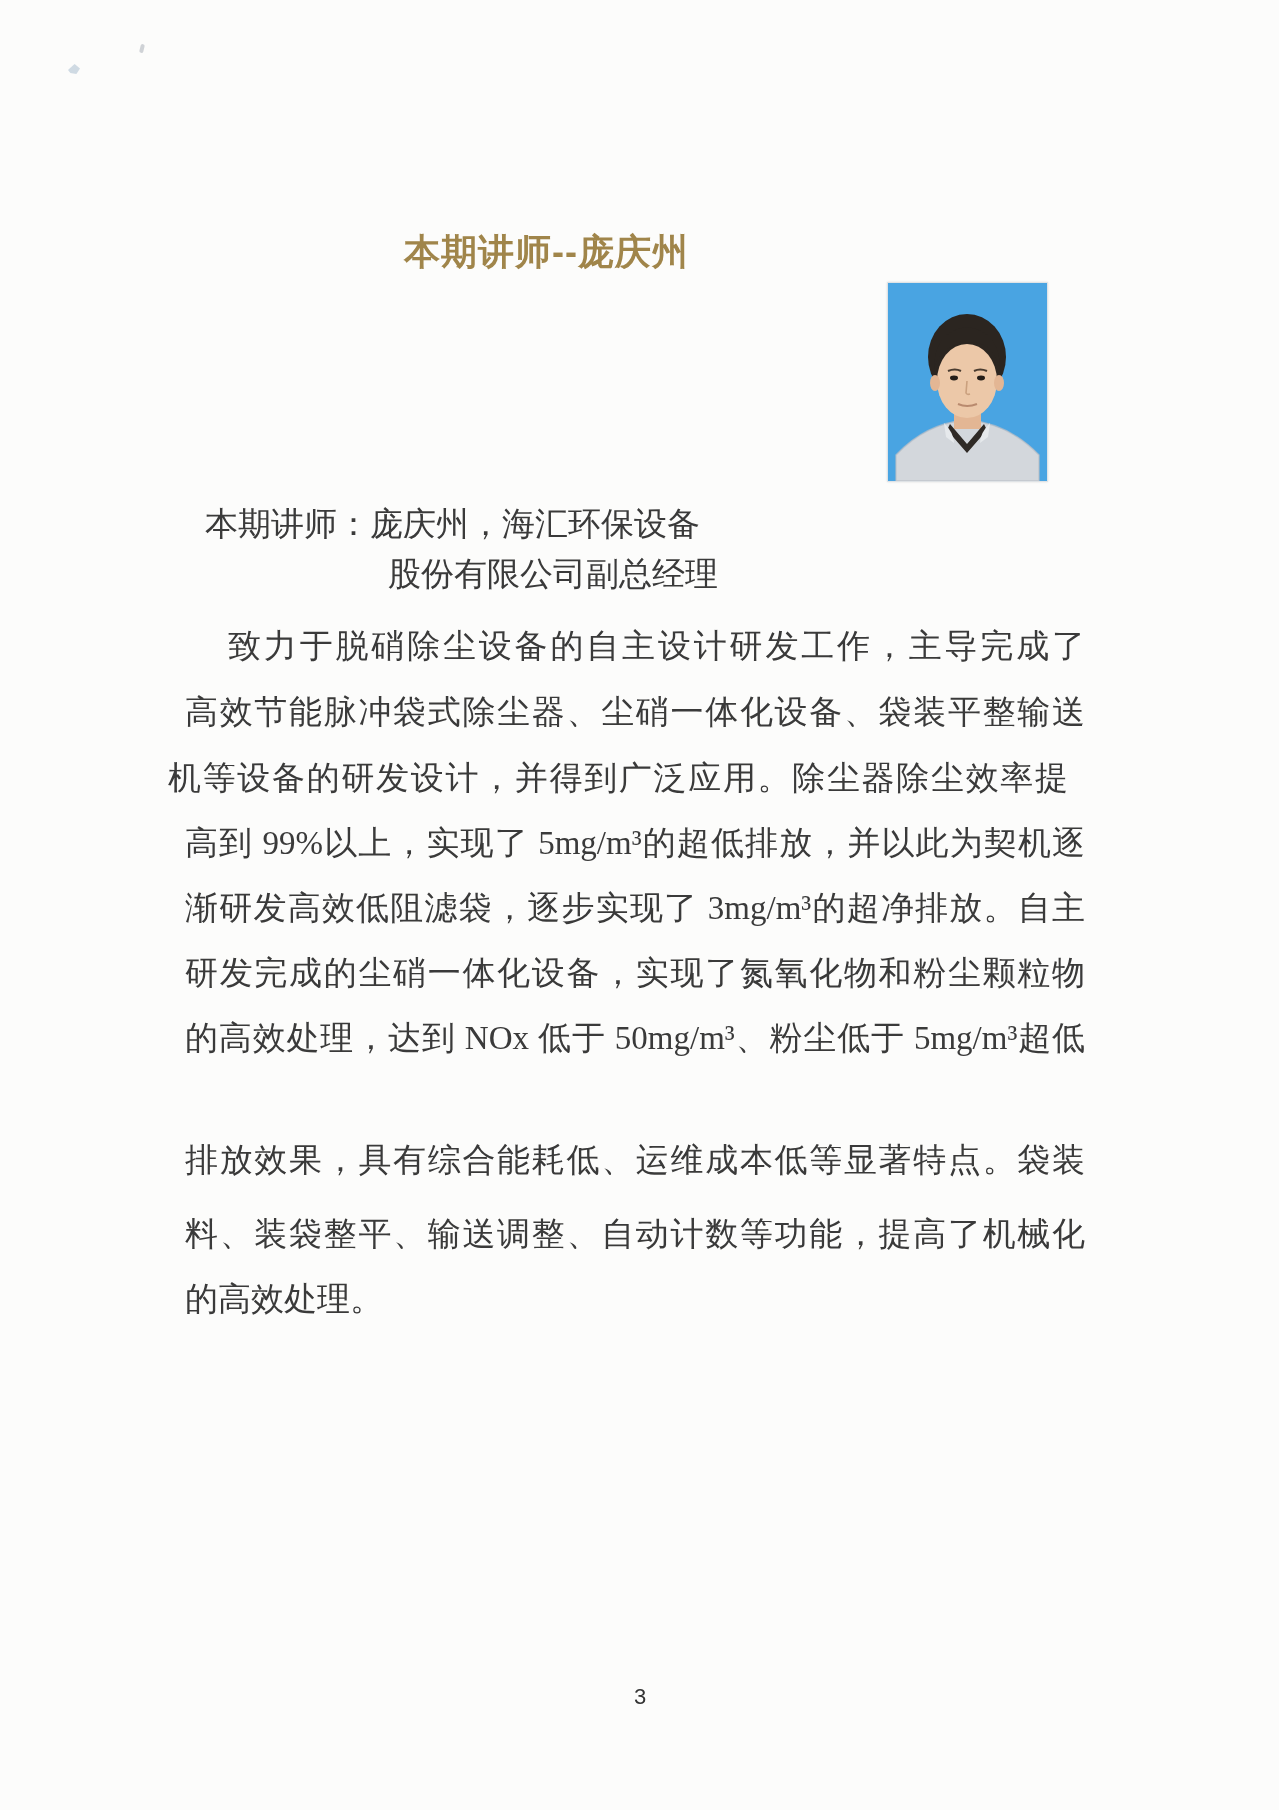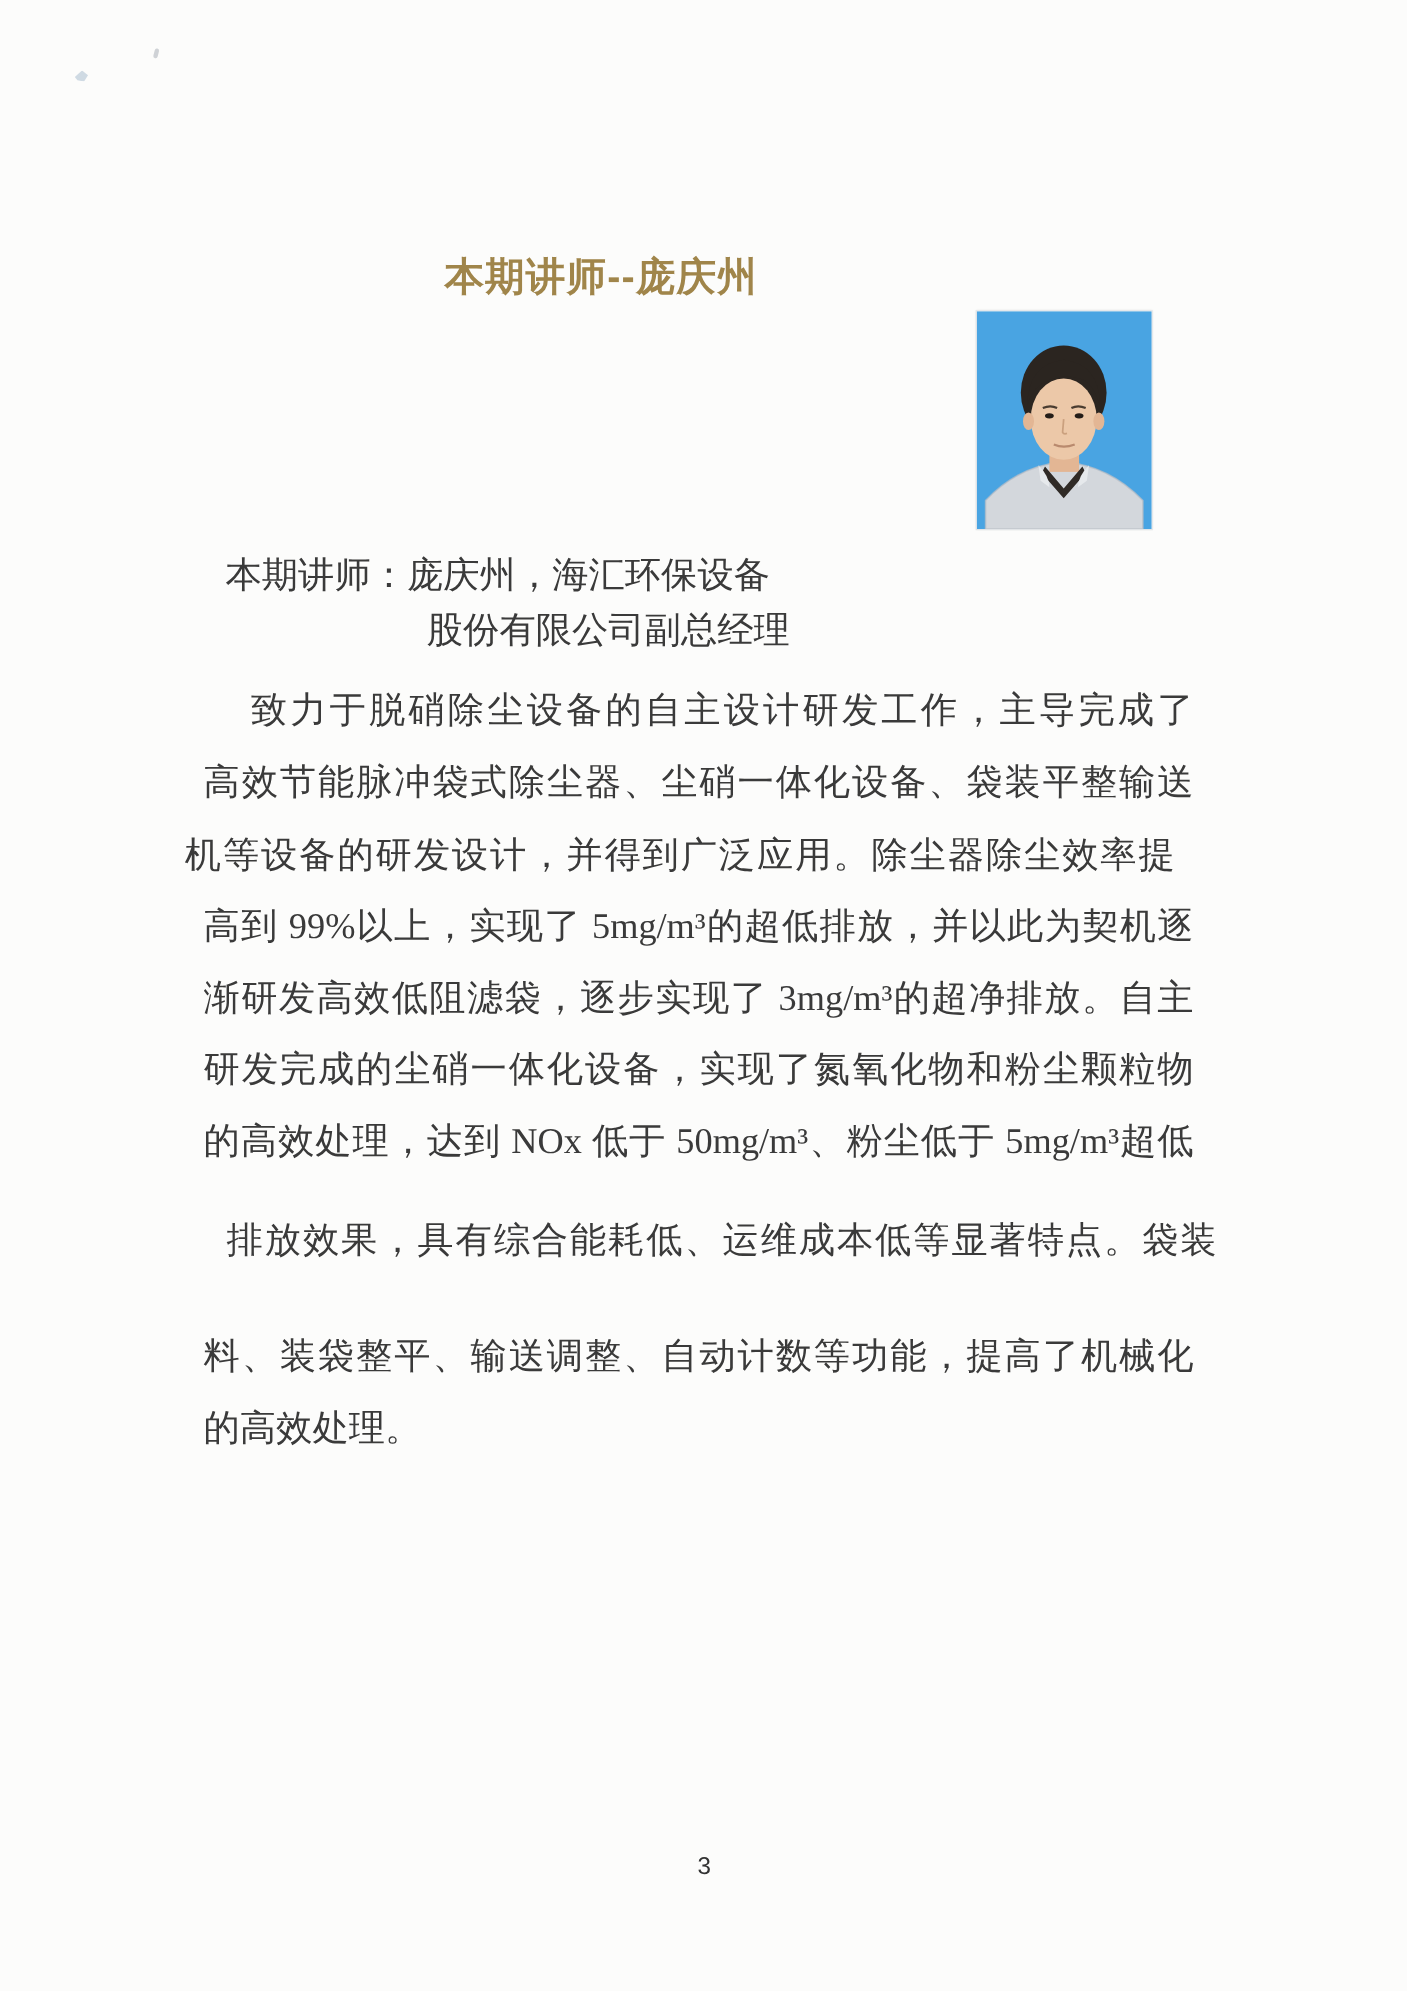--- a/index.html
+++ b/index.html
@@ -30,21 +30,21 @@
   }
   .l1  { left:205px; top:502px;text-align:center; }
   .l2  { left:360px; top:552px;margin-left:28px; }
   .l3  { left:228px; top:624px;  width:857px; }
   .l4  { left:185px; top:690px;  width:900px; }
   .l5  { left:168px; top:756px;  width:900px; }
   .l6  { left:185px; top:821px;  width:900px; }
   .l7  { left:185px; top:886px;  width:900px; }
   .l8  { left:185px; top:951px;  width:900px; }
   .l9  { left:185px; top:1016px; width:900px; }
-  .l10 { left:185px; top:1106px; width:900px;margin-left:21px; }
+  .l10 { left:185px; top:1138px; width:900px; }
   .l11 { left:185px; top:1147px; width:900px; }
   .l12 { left:185px; top:1212px; width:900px; }
   .l13 { left:185px; top:1277px; }
   .photo {
     position:absolute; left:887px; top:282px;
     width:159px; height:198px;
     border:1px solid #dfe3e6;
     box-shadow:0 0 2px rgba(0,0,0,0.12);
   }
   .photo svg { display:block; }

